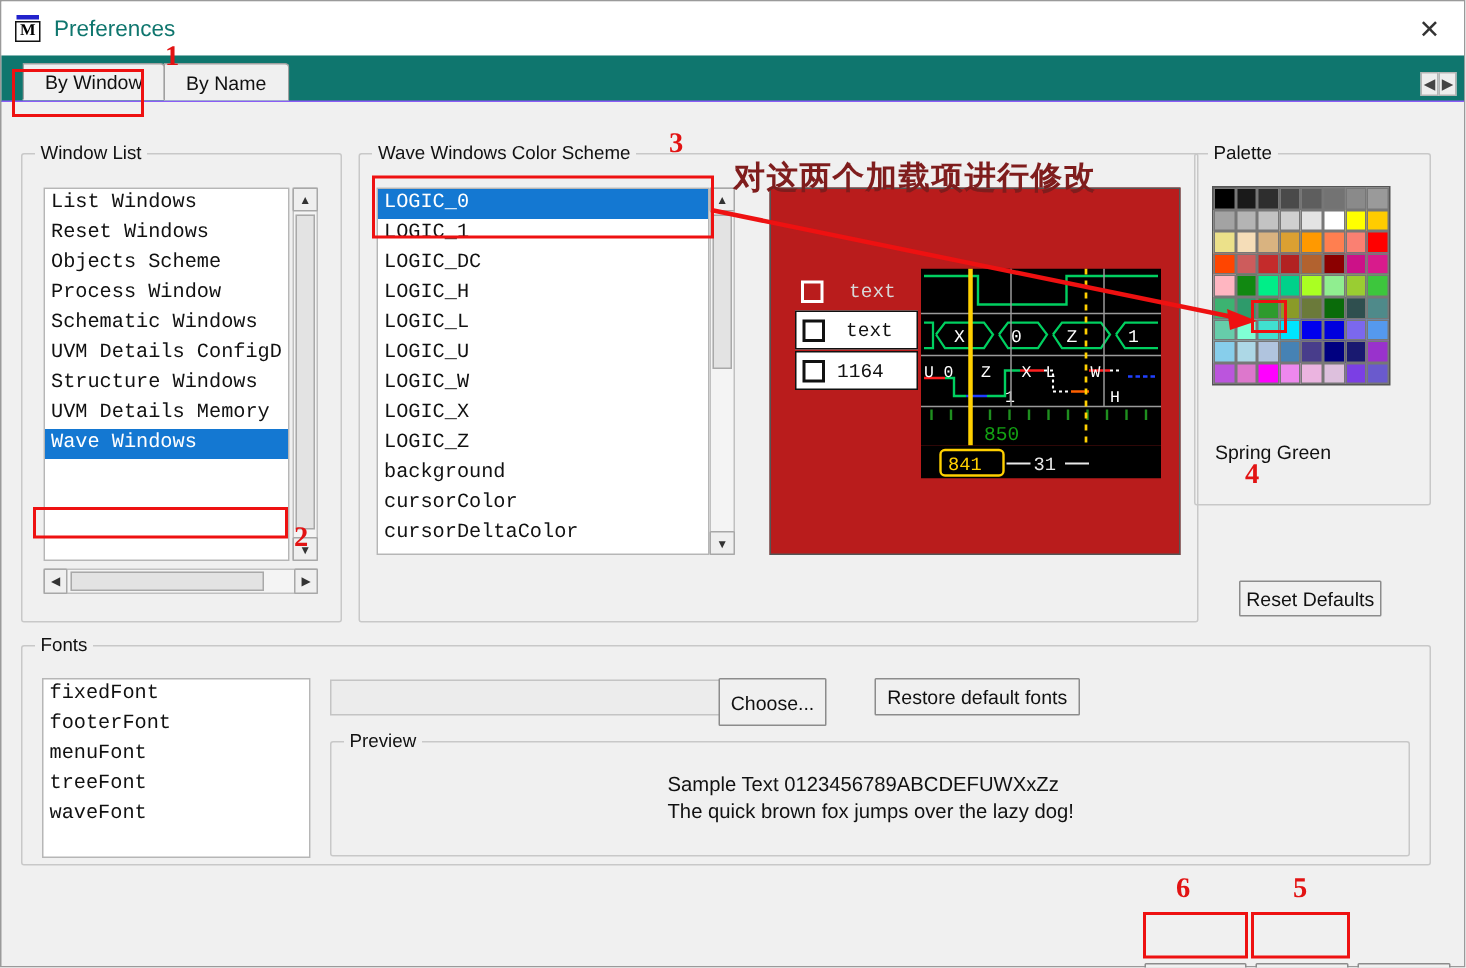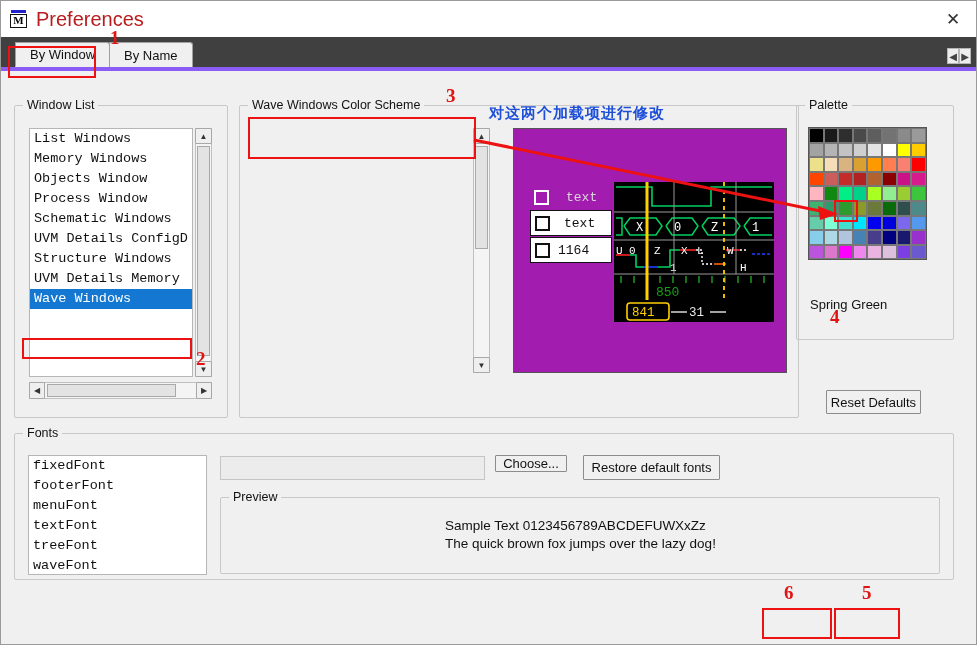--- a/index.html
+++ b/index.html
@@ -31,31 +31,31 @@
   }
   .app-icon .bar{
     position:absolute;left:1px;top:0;width:15px;height:3px;background:#2222cc;
   }
   .app-icon .box{
     position:absolute;left:0;top:4px;width:17px;height:14px;
     border:1.6px solid #111;box-sizing:border-box;
     font-size:11px;font-weight:bold;line-height:11px;text-align:center;
     font-family:"Liberation Serif", serif;
   }
-  .title-text{font-size:20px;color:#b91c1c;}
+  .title-text{font-size:15px;color:#0f766e;}
   .close-btn{
     position:absolute;right:0;top:0;width:46px;height:36px;
     display:flex;align-items:center;justify-content:center;
     font-size:17px;color:#333;cursor:default;
   }
   
   .tabstrip{
     height:30px;flex:none;position:relative;
-    background:#404040;
-    border-bottom:4px solid #8b5cf6;
+    background:#0f766e;
+    border-bottom:1px solid #8b5cf6;
   }
   .tabs{position:absolute;left:14px;bottom:0;display:flex;align-items:flex-end;}
   .tab{
     height:25px;padding:0 14px;
     display:flex;align-items:center;
     font-size:13px;color:#111;
     background:#f0f0f0;
     border-left:1px solid #a0a0a0;
     border-top:1px solid #a0a0a0;
     border-right:1px solid #a0a0a0;
@@ -126,21 +126,21 @@
     font-size:8px;color:#333;position:absolute;top:-1px;bottom:-1px;
   }
   .hscroll .btn.left{left:-1px;}
   .hscroll .btn.right{right:-1px;}
   .hscroll .thumb{
     position:absolute;top:1px;bottom:1px;
     background:#e3e3e3;border:1px solid #a9a9a9;box-sizing:border-box;
   }
   
   .preview-pane{
-    position:absolute;background:#a21caf;
+    position:absolute;background:#b91c1c;
     border:1px solid #555;box-sizing:border-box;
   }
   .wave-canvas{position:absolute;}
   .chk{
     width:15px;height:15px;border:2px solid #fff;box-sizing:border-box;
   }
   .chk.dark{border-color:#111;}
   .nm-label{
     position:absolute;display:flex;align-items:center;
     font-family:"Liberation Mono", monospace;font-size:13px;
@@ -168,22 +168,22 @@
   
   .anno-num{
     position:absolute;color:#e21313;font-weight:bold;
     font-family:"Liberation Serif", serif;font-size:19px;line-height:1;
   }
   .anno-box{
     position:absolute;border:2.5px solid #ee1111;box-sizing:border-box;
     pointer-events:none;
   }
   .anno-text{
-    position:absolute;color:#1d4ed8;font-weight:bold;
-    font-size:15px;letter-spacing:1px;
+    position:absolute;color:#7f1d1d;font-weight:bold;
+    font-size:21px;letter-spacing:1px;
     font-family:"DejaVu Sans", sans-serif;
     white-space:nowrap;
   }
   svg.anno-arrow{position:absolute;overflow:visible;pointer-events:none;}
   .static{pointer-events:none;}
 </style>
 </head>
 <body>
 
 <div class="win">
@@ -207,22 +207,22 @@
       <div class="arrow">▶</div>
     </div>
   </div>
 
   <div class="content">
 
     <fieldset class="group" style="left:13px;top:27px;width:212px;height:318px;">
       <legend>Window List</legend>
       <div class="listbox" id="wl-list" style="left:14px;top:16px;width:164px;height:249px;">
           <div class="row">List Windows</div>
-          <div class="row">Memory Windows</div>
-          <div class="row">Objects Window</div>
+          <div class="row">Reset Windows</div>
+          <div class="row">Objects Scheme</div>
           <div class="row">Process Window</div>
           <div class="row">Schematic Windows</div>
           <div class="row">UVM Details ConfigD</div>
           <div class="row">Structure Windows</div>
           <div class="row">UVM Details Memory</div>
           <div class="row sel">Wave Windows</div>
         </div>
       <div class="vscroll" style="left:180px;top:16px;width:17px;height:249px;">
         <div class="btn top">▲</div>
         <div class="thumb" style="top:17px;height:210px;"></div>
@@ -231,20 +231,34 @@
       <div class="hscroll" style="left:14px;top:270px;width:183px;height:17px;">
         <div class="btn left">◀</div>
         <div class="thumb" style="left:17px;width:129px;"></div>
         <div class="btn right">▶</div>
       </div>
     </fieldset>
 
     <fieldset class="group" style="left:238px;top:27px;width:558px;height:318px;">
       <legend>Wave Windows Color Scheme</legend>
 
+      <div class="listbox" id="cs-list" style="left:11px;top:16px;width:222px;height:245px;">
+          <div class="row sel">LOGIC_0</div>
+          <div class="row">LOGIC_1</div>
+          <div class="row">LOGIC_DC</div>
+          <div class="row">LOGIC_H</div>
+          <div class="row">LOGIC_L</div>
+          <div class="row">LOGIC_U</div>
+          <div class="row">LOGIC_W</div>
+          <div class="row">LOGIC_X</div>
+          <div class="row">LOGIC_Z</div>
+          <div class="row">background</div>
+          <div class="row">cursorColor</div>
+          <div class="row">cursorDeltaColor</div>
+        </div>
       <div class="vscroll" style="left:233px;top:16px;width:17px;height:245px;">
         <div class="btn top">▲</div>
         <div class="thumb" style="top:17px;height:103px;"></div>
         <div class="btn bot">▼</div>
       </div>
 
       <div class="preview-pane" style="left:273px;top:16px;width:274px;height:245px;">
 
         <div class="nm-label" style="left:20px;top:56px;width:75px;height:24px;color:#d8d8d8;">
           <span class="chk"></span>
@@ -415,27 +429,26 @@
       <div style="position:absolute;left:13px;top:185px;font-size:13px;color:#111;">Spring Green</div>
     </fieldset>
 
     <fieldset class="group" style="left:13px;top:355px;width:938px;height:152px;">
       <legend>Fonts</legend>
 
       <div class="listbox" id="font-list" style="left:13px;top:15px;width:179px;height:120px;">
           <div class="row">fixedFont</div>
           <div class="row">footerFont</div>
           <div class="row">menuFont</div>
-          <div class="row">textFont</div>
           <div class="row">treeFont</div>
           <div class="row">waveFont</div>
         </div>
 
       <div class="textfield" style="left:205px;top:16px;width:265px;height:24px;" title=""></div>
-      <div class="btn" style="left:480px;top:15px;width:72px;height:17px;">Choose...</div>
+      <div class="btn" style="left:464px;top:15px;width:72px;height:32px;">Choose...</div>
       <div class="btn" style="left:568px;top:15px;width:137px;height:25px;">Restore default fonts</div>
 
       <fieldset class="group" style="left:205px;top:50px;width:718px;height:82px;background:#f0f0f0;">
         <legend>Preview</legend>
         <div style="position:absolute;left:224px;top:13px;font-size:13.5px;color:#111;line-height:18px;">
           <div>Sample Text 0123456789ABCDEFUWXxZz</div>
           <div>The quick brown fox jumps over the lazy dog!</div>
         </div>
       </fieldset>
     </fieldset>

